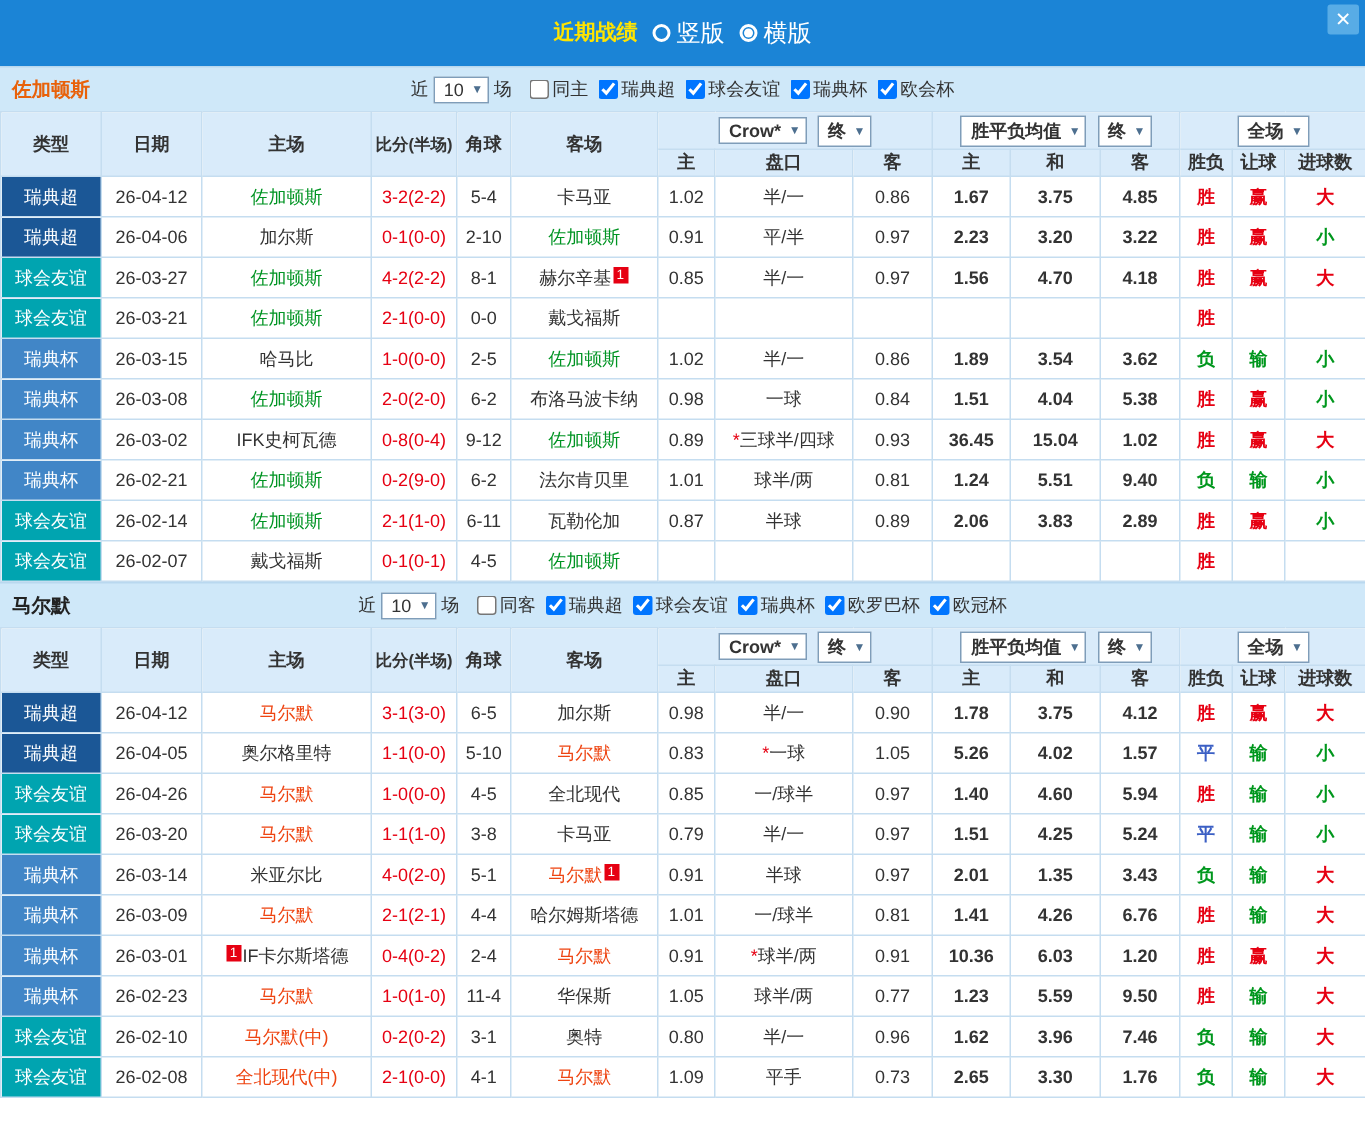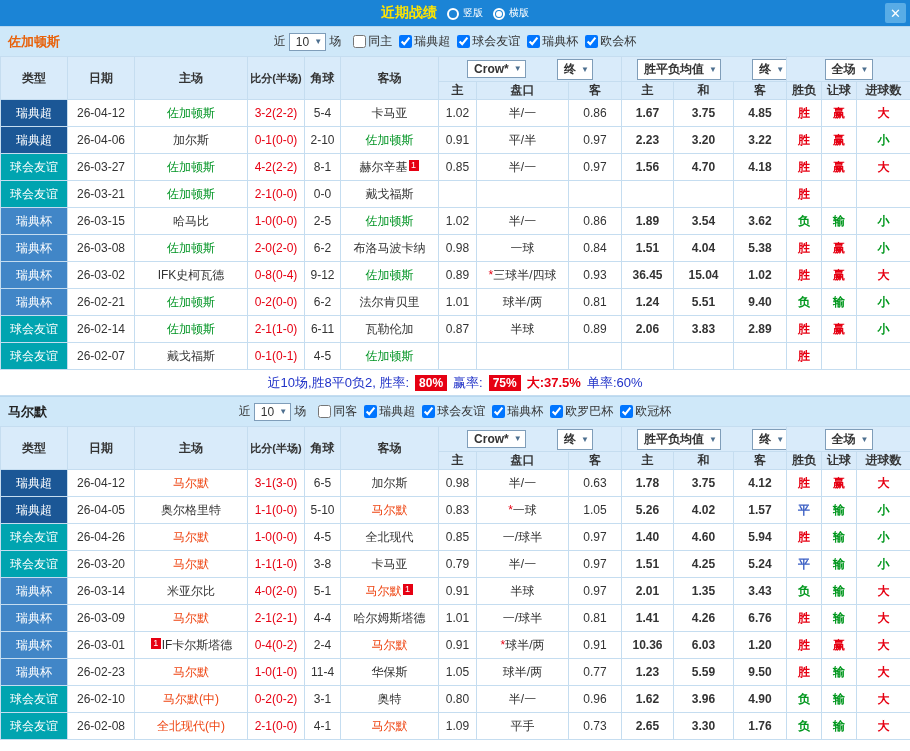--- a/index.html
+++ b/index.html
@@ -2,24 +2,24 @@
 <html><head>
 <meta charset="utf-8">
 <style>
   * { box-sizing: border-box; }
   html,body { margin:0; padding:0; }
   body {
     width:910px; height:751px; overflow:hidden; background:#fff;
     font-family:"Liberation Sans","DejaVu Sans",sans-serif; font-size:12px; color:#333;
   }
   
-  .titlebar { height:26px; background:#1b84d6; display:flex; align-items:center; position:relative; }
+  .titlebar { height:44px; background:#1b84d6; display:flex; align-items:center; position:relative; }
   .title-group { margin:0 auto; display:flex; align-items:center; gap:10px; }
   .panel-title { color:#ffe400; font-weight:bold; font-size:14px; }
-  .radio-opt { display:inline-flex; align-items:flex-end; gap:4px; color:#fff; font-size:10px; cursor:pointer; }
+  .radio-opt { display:inline-flex; align-items:center; gap:4px; color:#fff; font-size:16px; cursor:pointer; }
   .radio-circle { position:relative; width:12px; height:12px; border:2px solid #fff; border-radius:50%; display:inline-block; background:#1b84d6; }
   .radio-opt.sel .radio-circle::after { content:""; position:absolute; left:1px; top:1px; right:1px; bottom:1px; background:#fff; border-radius:50%; }
   .close-btn { position:absolute; right:4px; top:3px; width:21px; height:20px; background:#58ace6; color:#fff;
     display:flex; align-items:center; justify-content:center; font-size:13px; font-weight:bold; cursor:pointer; border-radius:2px; }
   
   .filter-bar { height:30px; background:#cfe8f9; border-top:1px solid #b9d8ef; display:flex; align-items:center; position:relative; }
   .team-name { position:absolute; left:8px; font-size:13px; font-weight:bold; }
   .filters { margin:0 auto; display:flex; align-items:center; gap:3px; font-size:12px; }
   .sel-box { display:inline-flex; align-items:center; gap:5px; background:#fff; border:1px solid #7f9db9;
     padding:1px 3px 1px 6px; min-height:18px; cursor:pointer; white-space:nowrap; }
@@ -30,21 +30,21 @@
   
   table.match-table { border-collapse:collapse; width:910px; table-layout:fixed; }
   .match-table th, .match-table td { border:1px solid #c5ddf0; text-align:center; font-size:12px;
     overflow:hidden; white-space:nowrap; padding:0 1px; }
   .match-table thead th { background:#d9ebfa; font-weight:bold; color:#333; }
   .match-table thead tr.dd th { height:25px; }
   .match-table thead tr.sub th { height:16px; font-size:12px; }
   th.score-h { font-size:11px; }
   th.avg-h { background:#e8eff6; }
   .dd-cell { padding:2px 0; }
-  .dd-cell .sel-box { margin:0 14px; }
+  .dd-cell .sel-box { margin:0 2px; }
   .match-table tbody td { height:27px; background:#fff; }
   td.avg { background:#f5f5f5;font-weight:bold; }
   td.score { color:#e60012; }
   td.resv { font-weight:bold; }
   .card { display:inline-block; background:#e60012; color:#fff; font-size:9px; line-height:11px;
     min-width:10px; padding:0 1px; vertical-align:3px; margin:0 1px; }
   .star { color:#e60012; }
   
   .summary { height:26px; display:flex; align-items:center; justify-content:center; gap:6px;
     background:#fff; font-size:13px; border-bottom:1px solid #c5ddf0; }
@@ -289,21 +289,21 @@
             <td class="avg">15.04</td>
             <td class="avg">1.02</td>
             <td class="resv" style="color: rgb(230, 0, 18);">胜</td>
             <td class="resv" style="color: rgb(230, 0, 18);">赢</td>
             <td class="resv" style="color: rgb(230, 0, 18);">大</td>
           </tr>
           <tr>
             <td style="background: rgb(65, 134, 199); color: rgb(255, 255, 255);">瑞典杯</td>
             <td>26-02-21</td>
             <td class="team-cell"><span style="color: rgb(0, 148, 35);">佐加顿斯</span></td>
-            <td class="score">0-2(0-0)</td>
+            <td class="score">0-2(9-0)</td>
             <td>6-2</td>
             <td class="team-cell"><span>法尔肯贝里</span></td>
             <td>1.01</td>
             <td>球半/两</td>
             <td>0.81</td>
             <td class="avg">1.24</td>
             <td class="avg">5.51</td>
             <td class="avg">9.40</td>
             <td class="resv" style="color: rgb(0, 151, 29);">负</td>
             <td class="resv" style="color: rgb(0, 151, 29);">输</td>
@@ -339,28 +339,20 @@
             <td class="avg"></td>
             <td class="avg"></td>
             <td class="avg"></td>
             <td class="resv" style="color: rgb(230, 0, 18);">胜</td>
             <td class="resv"></td>
             <td class="resv"></td>
           </tr>
         </tbody>
     </table>
 
-    <div class="summary">
-      <span class="sum-blue">近10场,胜8平0负2, 胜率:</span>
-      <span class="badge">80%</span>
-      <span class="sum-blue">赢率:</span>
-      <span class="badge">75%</span>
-      <span class="sum-red">大:37.5%</span>
-      <span class="sum-blue">单率:60%</span>
-    </div>
   </div>
 
   <div class="section">
     <div class="filter-bar">
       <span class="team-name" style="color: rgb(34, 34, 34);">马尔默</span>
       <div class="filters">
         <span>近</span>
         <span class="sel-box">
           <span>10</span>
           <span class="arr">▼</span>
@@ -463,21 +455,21 @@
       <tbody>
           <tr>
             <td style="background: rgb(27, 87, 150); color: rgb(255, 255, 255);">瑞典超</td>
             <td>26-04-12</td>
             <td class="team-cell"><span style="color: rgb(238, 68, 17);">马尔默</span></td>
             <td class="score">3-1(3-0)</td>
             <td>6-5</td>
             <td class="team-cell"><span>加尔斯</span></td>
             <td>0.98</td>
             <td>半/一</td>
-            <td>0.63</td>
+            <td>0.90</td>
             <td class="avg">1.78</td>
             <td class="avg">3.75</td>
             <td class="avg">4.12</td>
             <td class="resv" style="color: rgb(230, 0, 18);">胜</td>
             <td class="resv" style="color: rgb(230, 0, 18);">赢</td>
             <td class="resv" style="color: rgb(230, 0, 18);">大</td>
           </tr>
           <tr>
             <td style="background: rgb(27, 87, 150); color: rgb(255, 255, 255);">瑞典超</td>
             <td>26-04-05</td>
@@ -602,21 +594,21 @@
             <td>26-02-10</td>
             <td class="team-cell"><span style="color: rgb(238, 68, 17);">马尔默(中)</span></td>
             <td class="score">0-2(0-2)</td>
             <td>3-1</td>
             <td class="team-cell"><span>奥特</span></td>
             <td>0.80</td>
             <td>半/一</td>
             <td>0.96</td>
             <td class="avg">1.62</td>
             <td class="avg">3.96</td>
-            <td class="avg">4.90</td>
+            <td class="avg">7.46</td>
             <td class="resv" style="color: rgb(0, 151, 29);">负</td>
             <td class="resv" style="color: rgb(0, 151, 29);">输</td>
             <td class="resv" style="color: rgb(230, 0, 18);">大</td>
           </tr>
           <tr>
             <td style="background: rgb(0, 164, 176); color: rgb(255, 255, 255);">球会友谊</td>
             <td>26-02-08</td>
             <td class="team-cell"><span style="color: rgb(238, 68, 17);">全北现代(中)</span></td>
             <td class="score">2-1(0-0)</td>
             <td>4-1</td>

